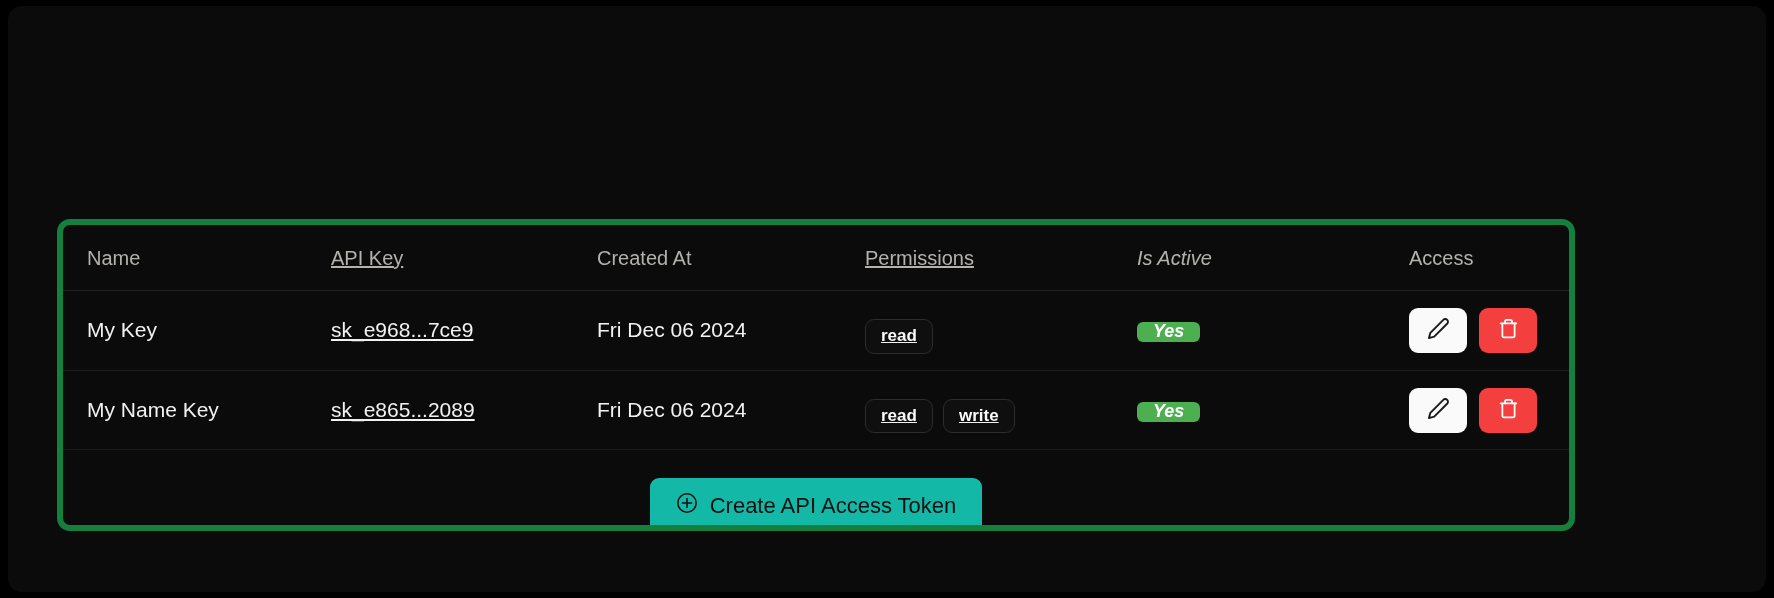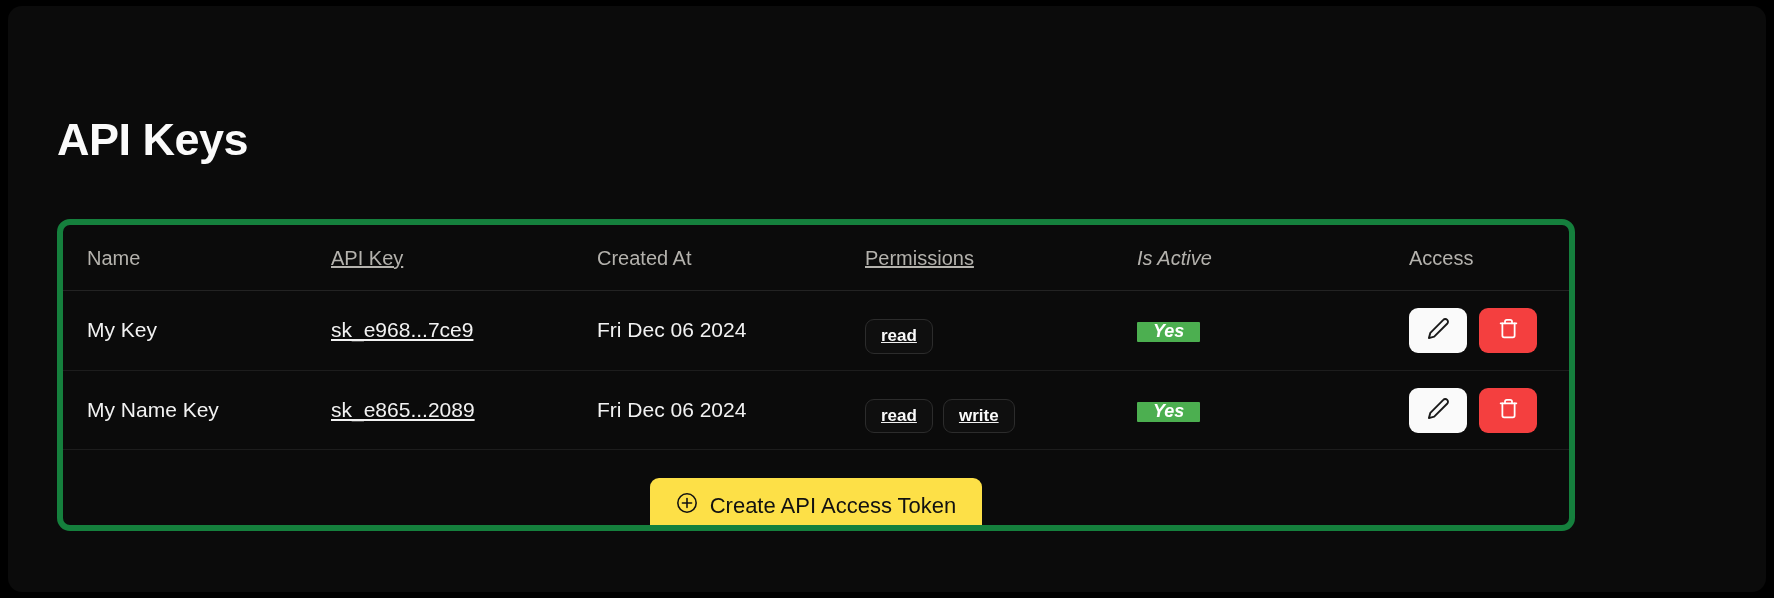--- a/index.html
+++ b/index.html
@@ -78,21 +78,21 @@
     font-weight:bold;
     padding:7px 15px;
     line-height:1.1;
     margin-top:12px;
   }
   .badge-active {
     display:inline-flex;
     align-items:center;
     justify-content:center;
     background:#4caf50;
-    border-radius:1px;
+    border-radius:6px;
     color:#ffffff;
     font-size:18px;
     font-weight:bold;
     padding:0 16px;
     line-height:1.1;
   }
   .actions-wrap { display:flex; gap:12px; align-items:center; }
   .btn-icon {
     width:58px; height:45px;
     border-radius:9px;
@@ -103,37 +103,36 @@
     cursor:pointer;
   }
   .btn-edit   { background:#fafafa; }
   .btn-delete { background:#f43f3f; }
 
   .create-row { text-align:center; padding:28px 0 0 0; }
   .btn-create {
     display:inline-flex;
     align-items:center;
     gap:12px;
-    background:#fde047;
+    background:#14b8a6;
     color:#111111;
     border:none;
     border-radius:9px;
     font-size:22px;
     font-family:"Liberation Sans", sans-serif;
     padding:14px 26px;
     cursor:pointer;
     line-height:1.1;
   }
 </style>
 </head>
 <body>
 
 <div class="viewport">
 
-  <h1 class="page-title">API Keys</h1>
 
   <div class="card">
     <table class="api-table">
       <thead>
         <tr>
           <th class="col-name">Name</th>
           <th class="col-key">API Key</th>
           <th class="col-date">Created At</th>
           <th class="col-perm">Permissions</th>
           <th class="col-active">Is Active</th>

